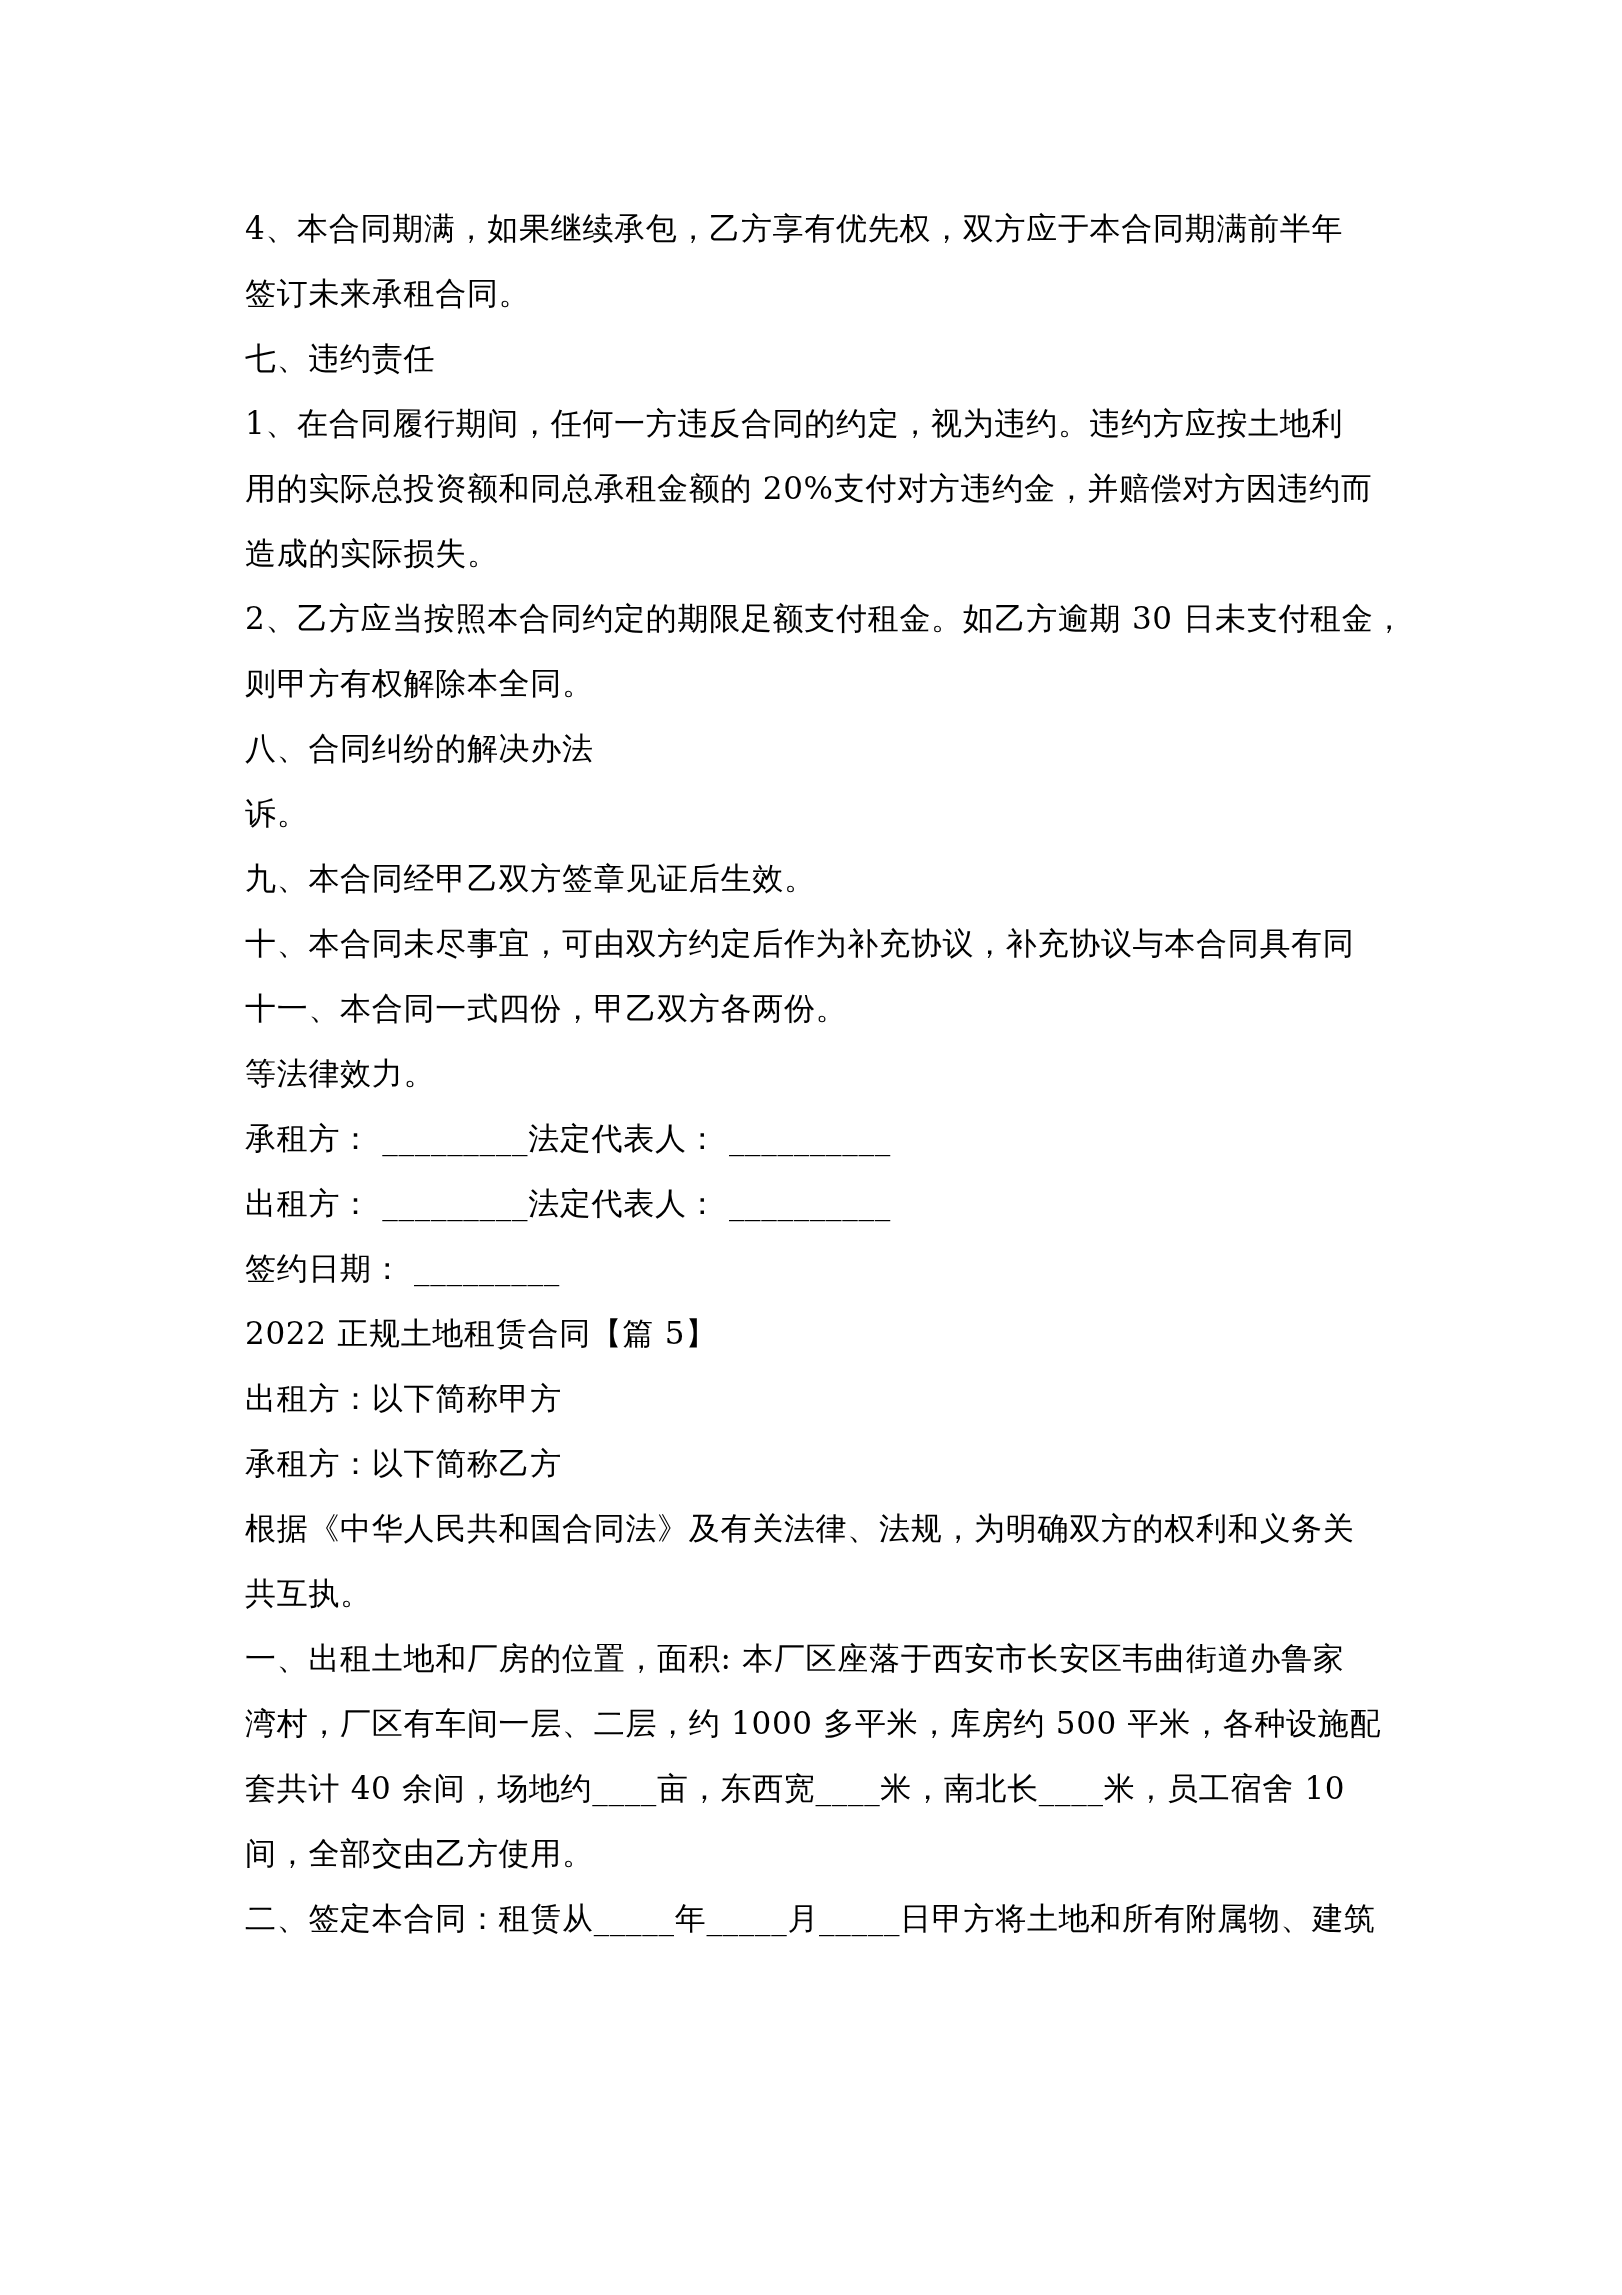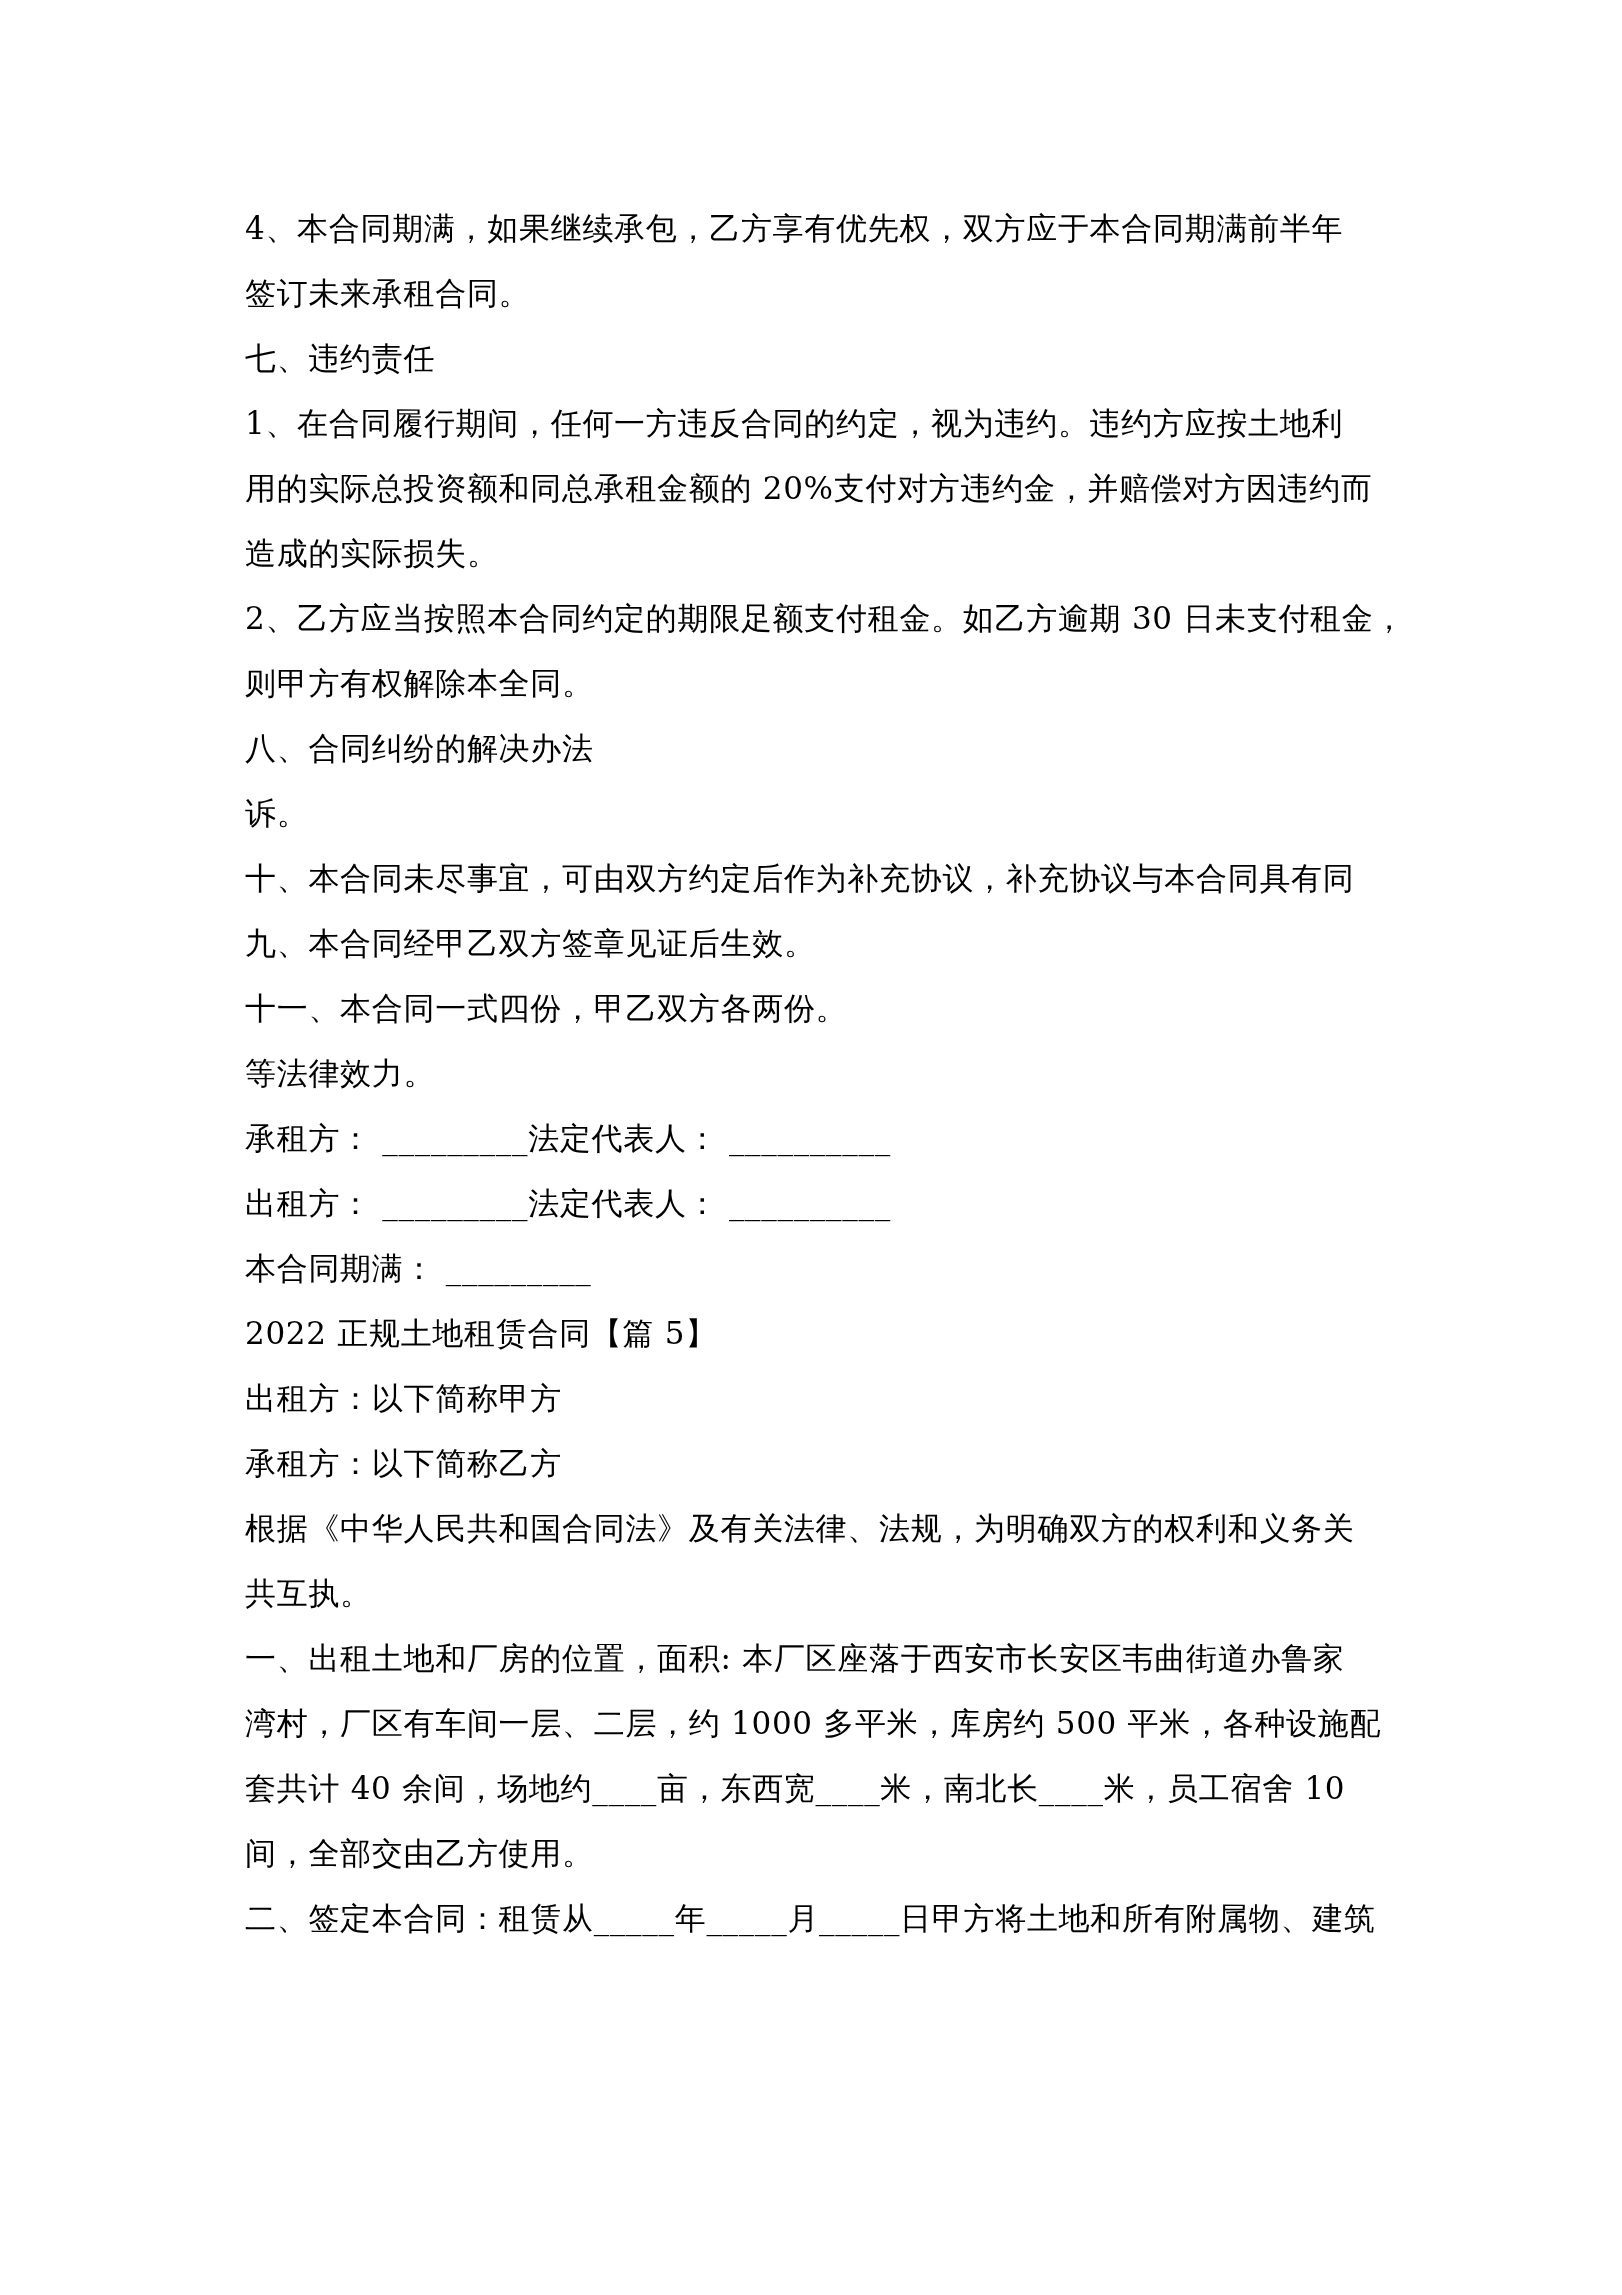--- a/index.html
+++ b/index.html
@@ -36,27 +36,27 @@
     <div class="doc-line">4、本合同期满，如果继续承包，乙方享有优先权，双方应于本合同期满前半年</div>
     <div class="doc-line">签订未来承租合同。</div>
     <div class="doc-line">七、违约责任</div>
     <div class="doc-line">1、在合同履行期间，任何一方违反合同的约定，视为违约。违约方应按土地利</div>
     <div class="doc-line">用的实际总投资额和同总承租金额的 20%支付对方违约金，并赔偿对方因违约而</div>
     <div class="doc-line">造成的实际损失。</div>
     <div class="doc-line">2、乙方应当按照本合同约定的期限足额支付租金。如乙方逾期 30 日未支付租金，</div>
     <div class="doc-line">则甲方有权解除本全同。</div>
     <div class="doc-line">八、合同纠纷的解决办法</div>
     <div class="doc-line">诉。</div>
+    <div class="doc-line">九、本合同经甲乙双方签章见证后生效。</div>
     <div class="doc-line">十、本合同未尽事宜，可由双方约定后作为补充协议，补充协议与本合同具有同</div>
-    <div class="doc-line">九、本合同经甲乙双方签章见证后生效。</div>
     <div class="doc-line">十一、本合同一式四份，甲乙双方各两份。</div>
     <div class="doc-line">等法律效力。</div>
     <div class="doc-line">承租方： _________法定代表人： __________</div>
     <div class="doc-line">出租方： _________法定代表人： __________</div>
-    <div class="doc-line">本合同期满： _________</div>
+    <div class="doc-line">签约日期： _________</div>
     <div class="doc-line">2022 正规土地租赁合同【篇 5】</div>
     <div class="doc-line">出租方：以下简称甲方</div>
     <div class="doc-line">承租方：以下简称乙方</div>
     <div class="doc-line">根据《中华人民共和国合同法》及有关法律、法规，为明确双方的权利和义务关</div>
     <div class="doc-line">共互执。</div>
     <div class="doc-line">一、出租土地和厂房的位置，面积: 本厂区座落于西安市长安区韦曲街道办鲁家</div>
     <div class="doc-line">湾村，厂区有车间一层、二层，约 1000 多平米，库房约 500 平米，各种设施配</div>
     <div class="doc-line">套共计 40 余间，场地约____亩，东西宽____米，南北长____米，员工宿舍 10</div>
     <div class="doc-line">间，全部交由乙方使用。</div>
     <div class="doc-line">二、签定本合同：租赁从_____年_____月_____日甲方将土地和所有附属物、建筑</div>

